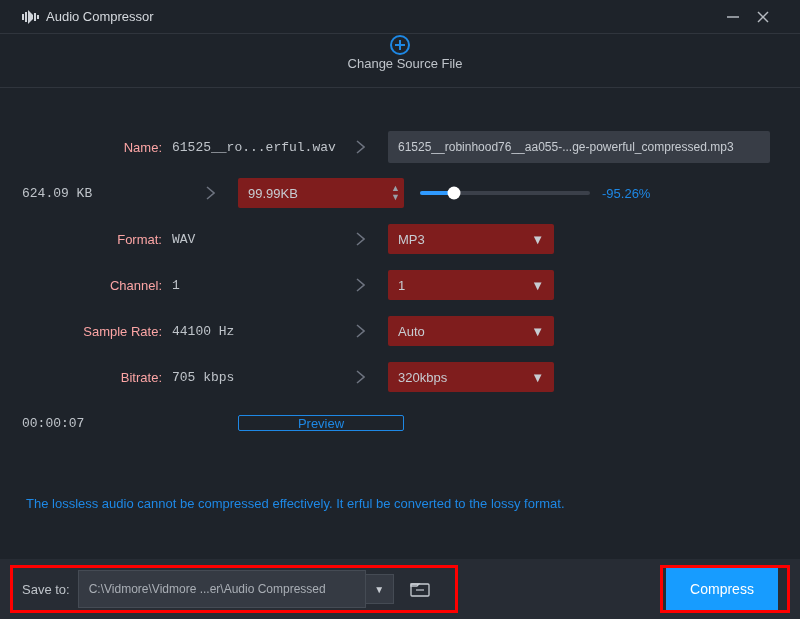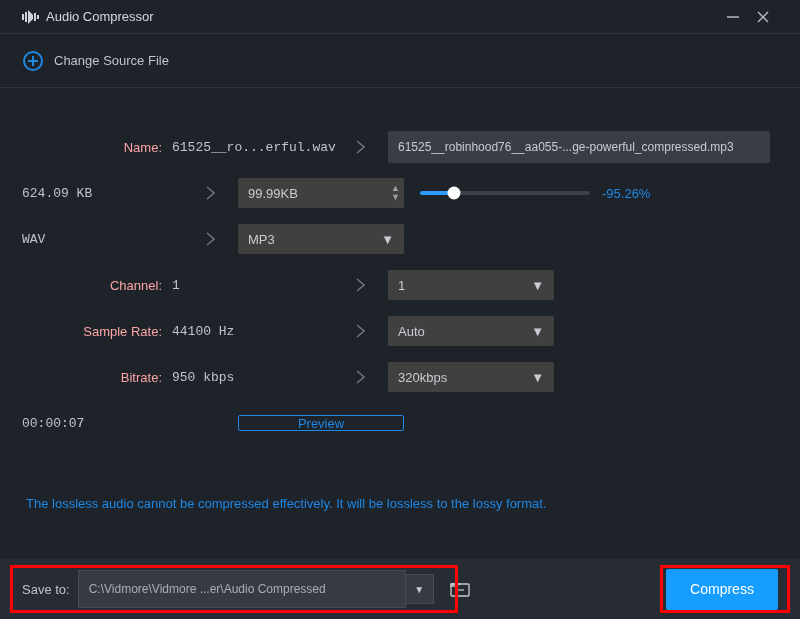--- a/index.html
+++ b/index.html
@@ -19,20 +19,21 @@
   }
   .titlebar-title { color: #d5d9de; font-size: 13px; margin-left: 6px; }
   .titlebar-spacer { flex: 1; }
   .titlebar-btn { width: 30px; height: 30px; display:flex; align-items:center; justify-content:center; color:#b5bac0; }
   .source-row {
     height: 54px;
     display: flex;
     align-items: center;
     padding: 0 22px;
     border-bottom: 1px solid #30353d;
+    flex-direction: column;
   }
   .source-label { color: #bfc4ca; margin-left: 10px; font-size: 13px; }
   .content {
     padding: 36px 22px 0 22px;
   }
   .row {
     display: flex;
     align-items: center;
     height: 46px;
   }
@@ -50,21 +51,21 @@
   .chev {
     width: 56px;
     display:flex;
     justify-content:center;
     align-items:center;
     color: #6e7480;
   }
   .ctrl { width: 166px; }
   .extra { flex: 1; display:flex; align-items:center; margin-left: 16px; }
   .dropdown, .stepper {
-    background: #404040;
+    background: #7f1d1d;
     height: 30px;
     border-radius: 2px;
     display: flex;
     align-items: center;
     padding: 0 10px;
     color: #c7ccd2;
     justify-content: space-between;
   }
   .stepper { padding-right: 4px; }
   .stepper-btns { display:flex; flex-direction:column; }
@@ -130,21 +131,21 @@
     position: absolute;
     left: 0; right: 0; bottom: 0;
     height: 60px;
     background: #272c34;
     display: flex;
     align-items: center;
     padding: 0 22px;
   }
   .save-label { color: #bfc4ca; margin-right: 8px; }
   .save-input {
-    width: 328px;
+    width: 288px;
     height: 30px;
     background: #353a43;
     border: 1px solid #454b54;
     display:flex;
     align-items:center;
     padding: 18px 10px;
     color: #a9aeb5;
     font-size: 12px;
     white-space:nowrap;
     overflow:hidden;
@@ -159,21 +160,21 @@
   }
   .browse-btn {
     width: 36px; height: 30px;
     display:flex; align-items:center; justify-content:center;
     color: #c7ccd2;
     margin-left: 8px;
   }
   .footer-spacer { flex: 1; }
   .compress-btn {
     width: 112px;
-    height: 41px;
+    height: 48px;
     background: #179cff;
     color: #fff;
     border-radius: 2px;
     display:flex; align-items:center; justify-content:center;
     font-size: 14px;
   }
   .red-box-left {
     position:absolute;
     left: 10px; bottom: 6px;
     width: 448px; height: 48px;
@@ -264,20 +265,21 @@
         <div class="slider">
           <div class="slider-fill"></div>
           <div class="slider-thumb"></div>
         </div>
         <span class="percent">-95.26%</span>
       </div>
     </div>
   </div>
 
   <div class="row">
+    <div class="lbl">Format:</div>
     <div class="val">WAV</div>
     <div class="chev">
         <svg width="9" height="14">
           <path d="M1 1 L8 7 L1 13" fill="none" stroke="#6e7480" stroke-width="1.5"></path>
         </svg>
       </div>
     <div class="ctrl">
       <div class="dropdown">
         <span>MP3</span>
         <span>▼</span>
@@ -312,21 +314,21 @@
     <div class="ctrl">
       <div class="dropdown">
         <span>Auto</span>
         <span>▼</span>
       </div>
     </div>
   </div>
 
   <div class="row">
     <div class="lbl">Bitrate:</div>
-    <div class="val">950 kbps</div>
+    <div class="val">705 kbps</div>
     <div class="chev">
         <svg width="9" height="14">
           <path d="M1 1 L8 7 L1 13" fill="none" stroke="#6e7480" stroke-width="1.5"></path>
         </svg>
       </div>
     <div class="ctrl">
       <div class="dropdown">
         <span>320kbps</span>
         <span>▼</span>
       </div>
@@ -336,21 +338,21 @@
   <div class="row">
     <div class="val">00:00:07</div>
     <div class="chev"></div>
     <div class="ctrl">
       <div class="preview-btn">
         <span>Preview</span>
       </div>
     </div>
   </div>
 
-  <div class="note">The lossless audio cannot be compressed effectively. It will be lossless to the lossy format.</div>
+  <div class="note">The lossless audio cannot be compressed effectively. It erful be converted to the lossy format.</div>
 </div>
 
 <div class="footer">
   <span class="save-label">Save to:</span>
   <div class="save-input">
       <span>C:\Vidmore\Vidmore ...er\Audio Compressed</span>
     </div>
   <div class="save-drop">
       <span style="font-size:10px">▼</span>
     </div>

